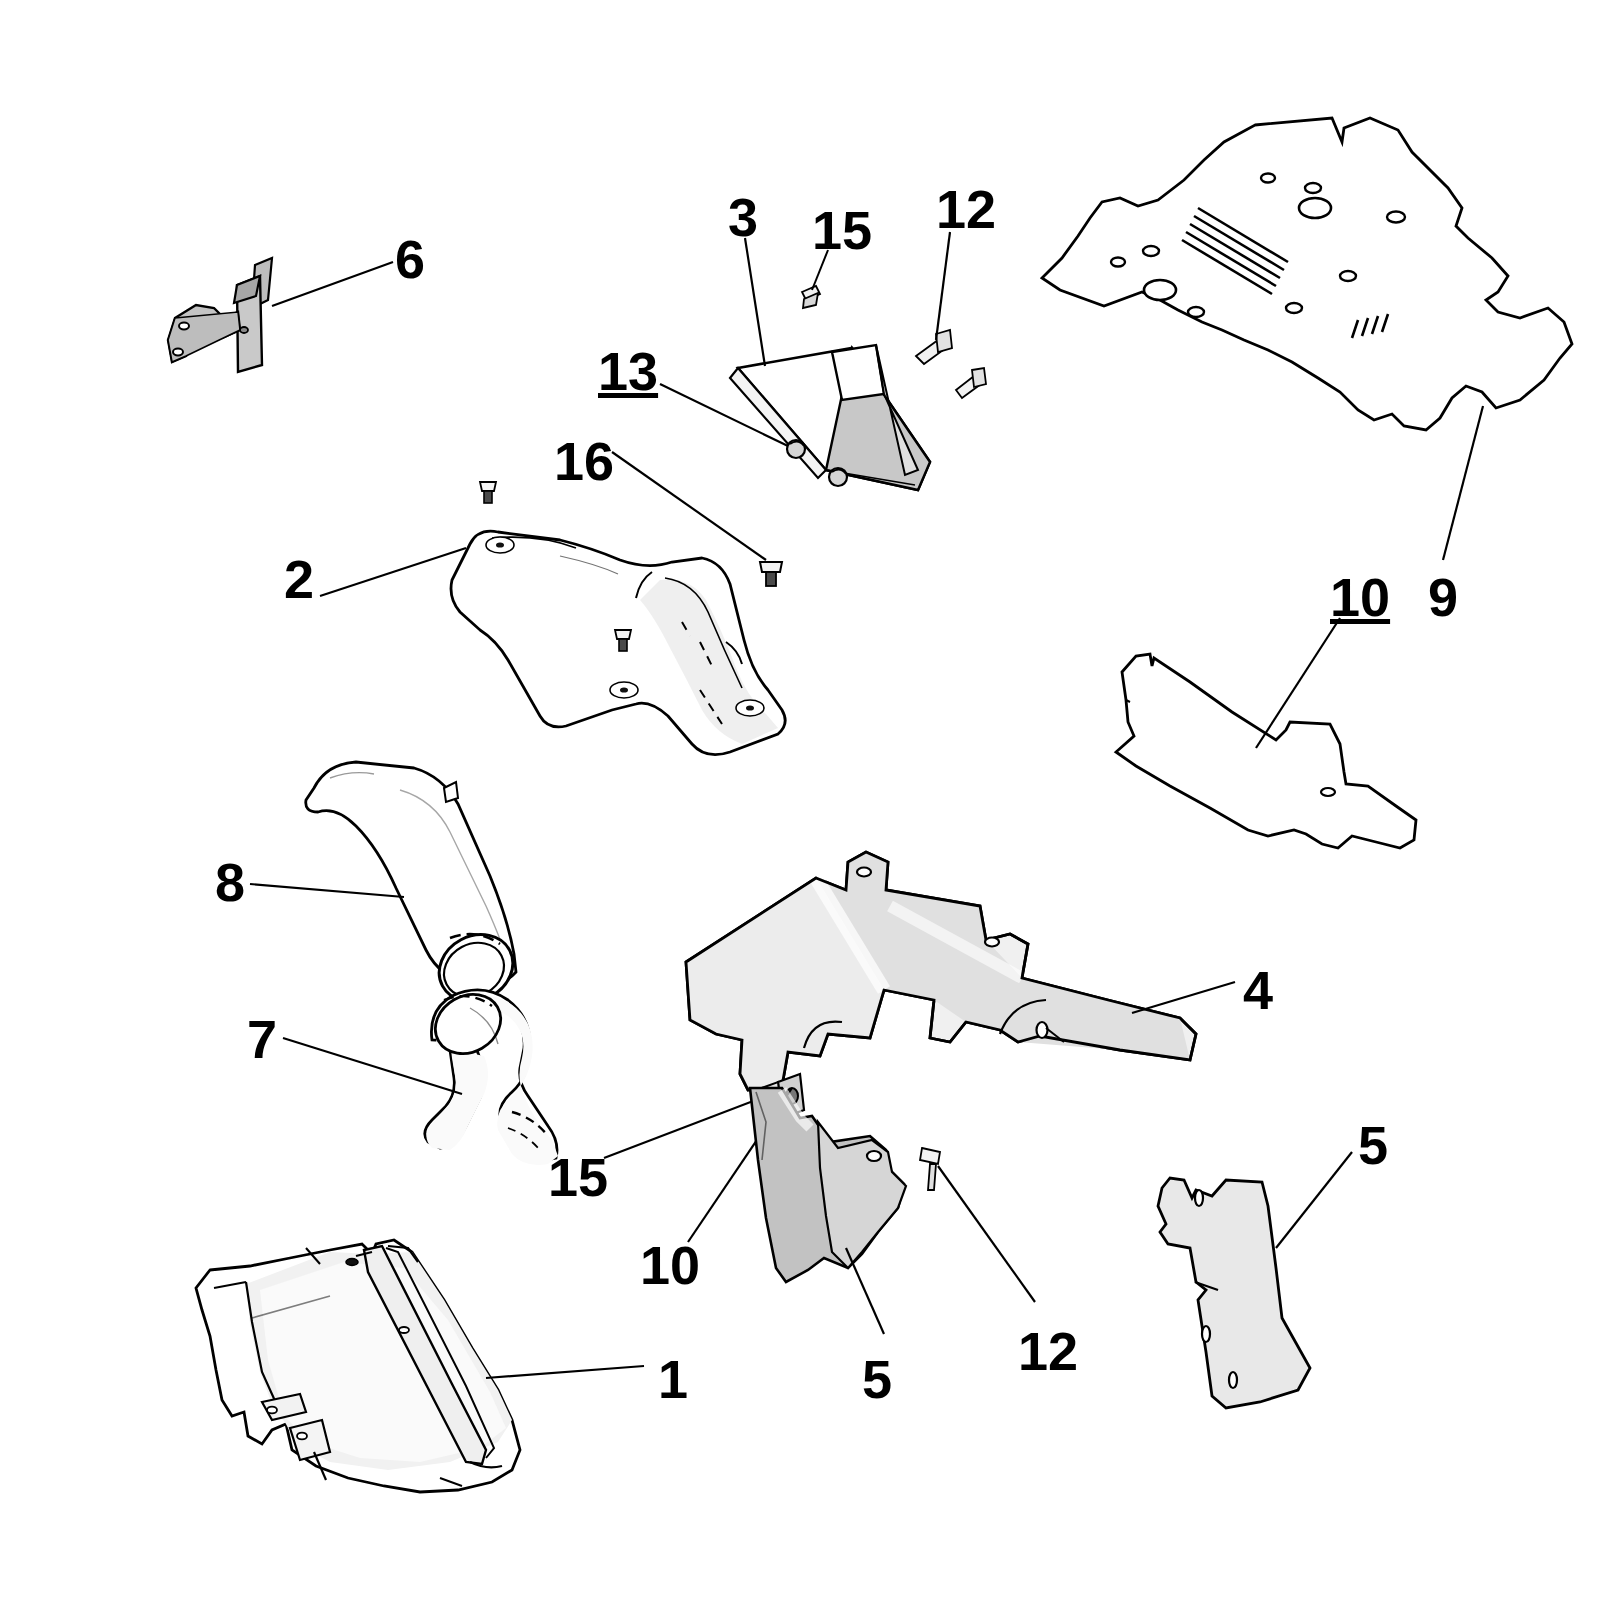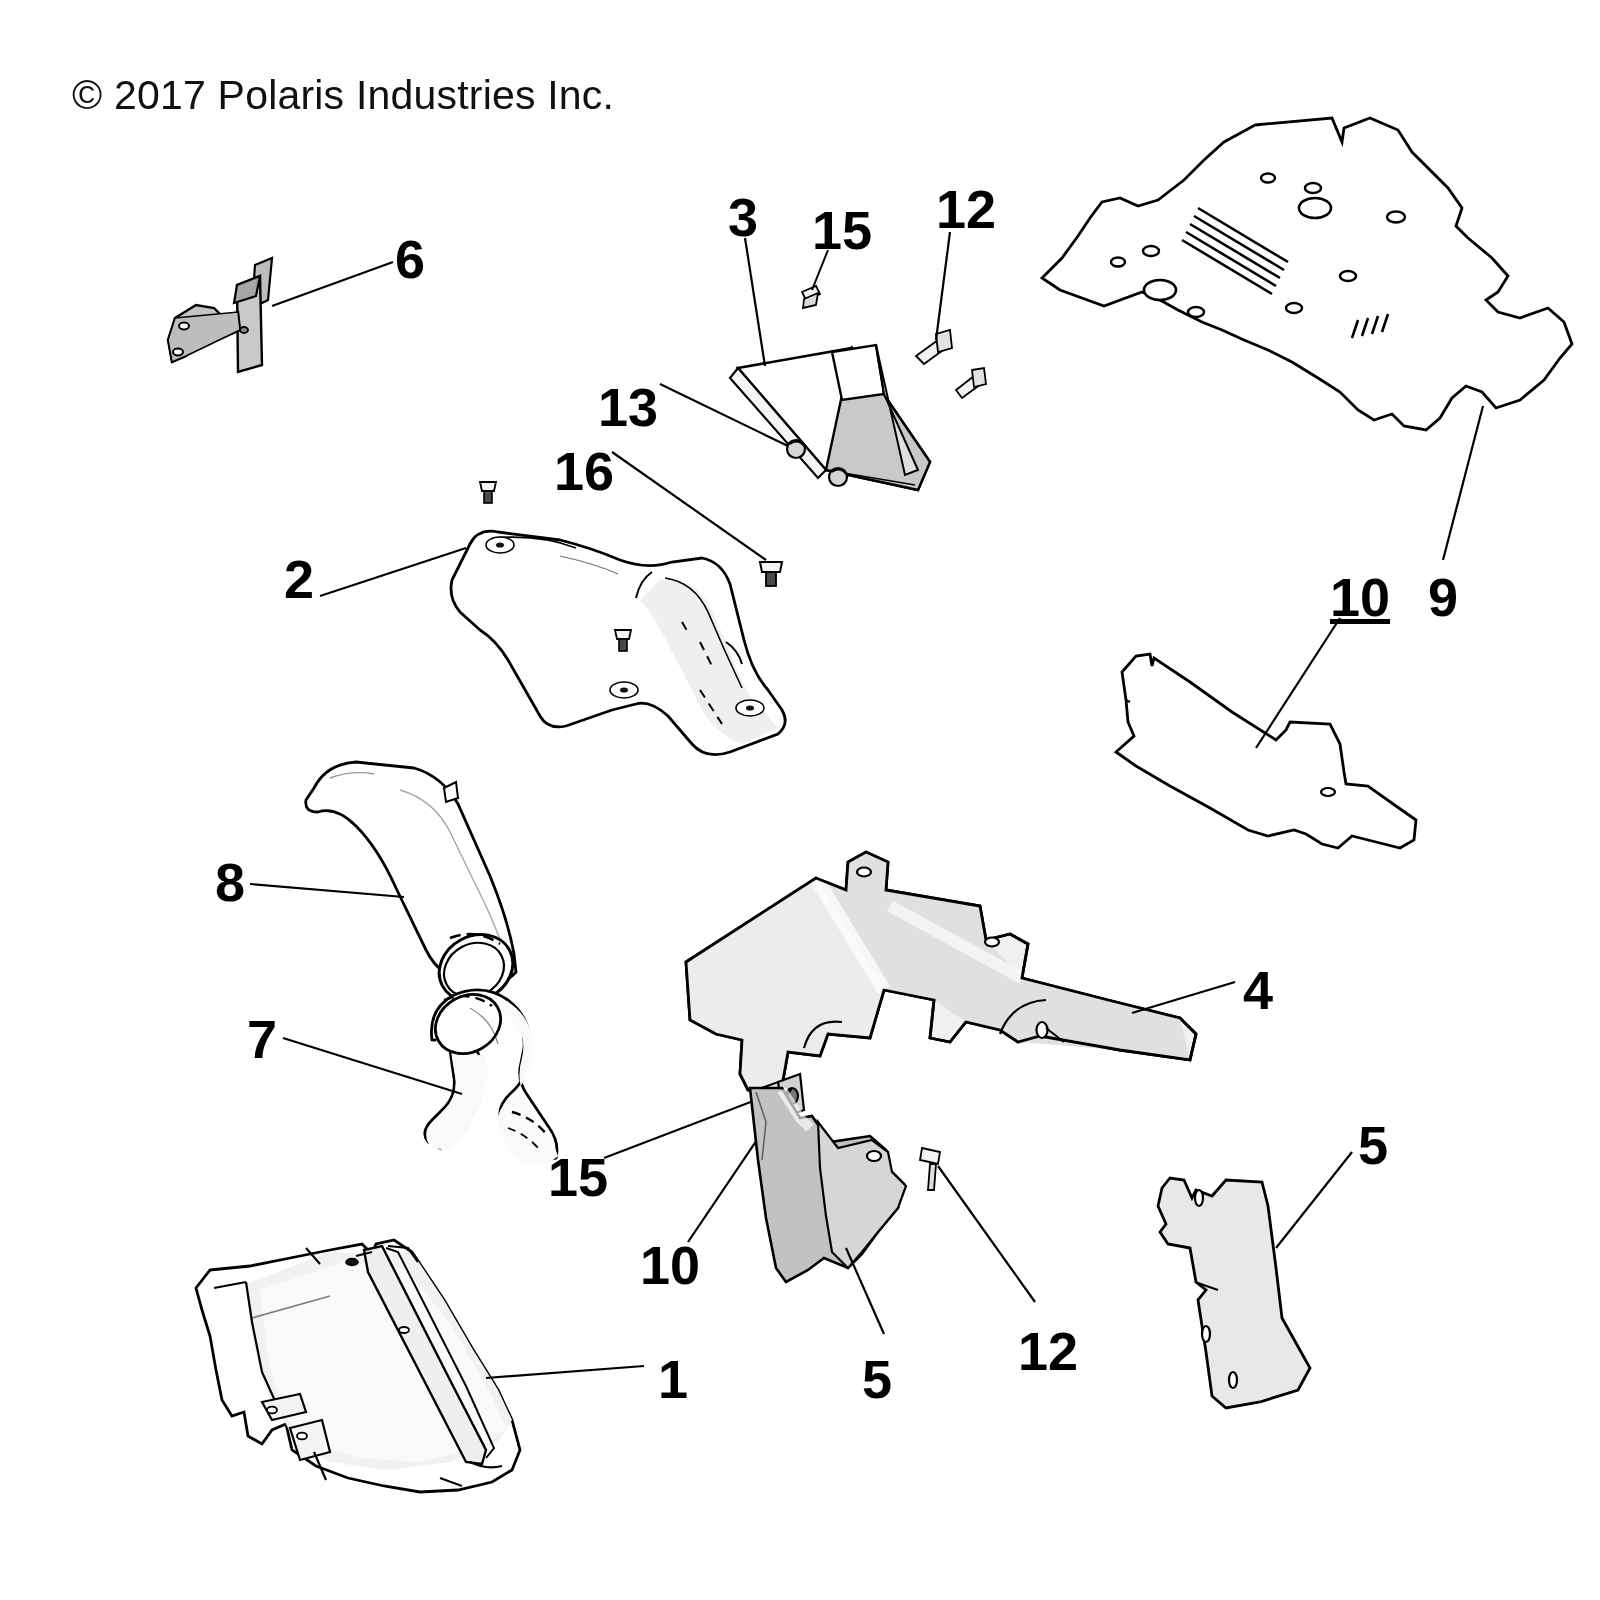--- a/index.html
+++ b/index.html
@@ -49,21 +49,20 @@
     color: #000000;
     line-height: 1;
     white-space: nowrap;
   }
 </style>
 </head>
 <body>
 
 <div id="page">
 
-  <div id="copyright">© 2017 Polaris Industries Inc.</div>
 
   <svg id="svg-canvas" viewBox="0 0 1600 1600">
 
     <g>
       <path d="M255,265 L272,258 L268,300 L252,308 Z" fill="#bdbdbd" stroke="#000" stroke-width="2.2"></path>
       <path d="M237,285 L260,276 L262,365 L238,372 Z" fill="#c9c9c9" stroke="#000" stroke-width="2.4"></path>
       <path d="M237,285 L260,276 L256,296 L234,303 Z" fill="#a6a6a6" stroke="#000" stroke-width="2.2"></path>
       <path d="M175,318 L196,305 L214,308 L224,318 L238,312 L240,330
                L222,338 L210,332 L196,344 L186,356 L172,362 L168,340 Z" fill="#c4c4c4" stroke="#000" stroke-width="2.4"></path>
       <path d="M175,318 L238,312 L240,330 L186,356 L172,362 L168,340 Z" fill="#bdbdbd" stroke="#000" stroke-width="1.6"></path>
@@ -392,22 +391,22 @@
       <path d="M440,1478 L462,1486" fill="none" stroke="#000" stroke-width="2"></path>
     </g>
     <line x1="644" y1="1366" x2="486" y2="1378" stroke="#000" stroke-width="2.2"></line>
 
   </svg>
 
   <div class="callout" style="left:395px; top:232px;">6</div>
   <div class="callout" style="left:728px; top:190px;">3</div>
   <div class="callout" style="left:812px; top:203px;">15</div>
   <div class="callout" style="left:936px; top:182px;">12</div>
-  <div class="callout" style="left:598px; top:380px;">13</div>
-  <div class="callout" style="left:554px; top:444px;text-align:center;">16</div>
+  <div class="callout" style="left:598px; top:344px;text-decoration:underline;">13</div>
+  <div class="callout" style="left:554px; top:434px;text-align:center;">16</div>
   <div class="callout" style="left:284px; top:552px;">2</div>
   <div class="callout" style="left:1330px; top:570px;text-decoration:underline;">10</div>
   <div class="callout" style="left:1428px; top:570px;">9</div>
   <div class="callout" style="left:215px; top:855px;">8</div>
   <div class="callout" style="left:247px; top:1012px;">7</div>
   <div class="callout" style="left:1243px; top:963px;">4</div>
   <div class="callout" style="left:1358px; top:1118px;">5</div>
   <div class="callout" style="left:548px; top:1150px;">15</div>
   <div class="callout" style="left:640px; top:1238px;">10</div>
   <div class="callout" style="left:658px; top:1352px;">1</div>

